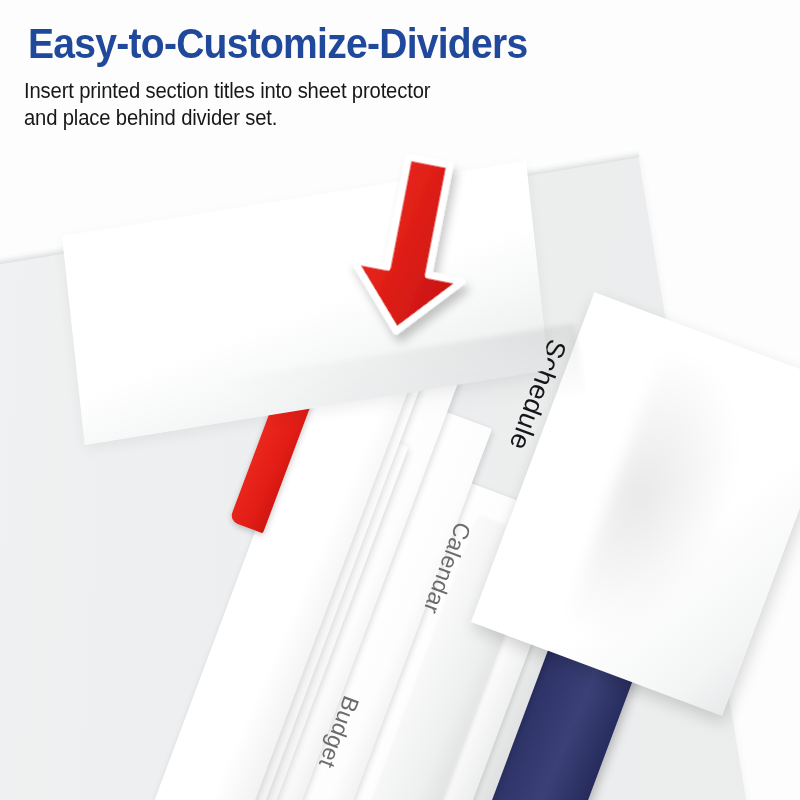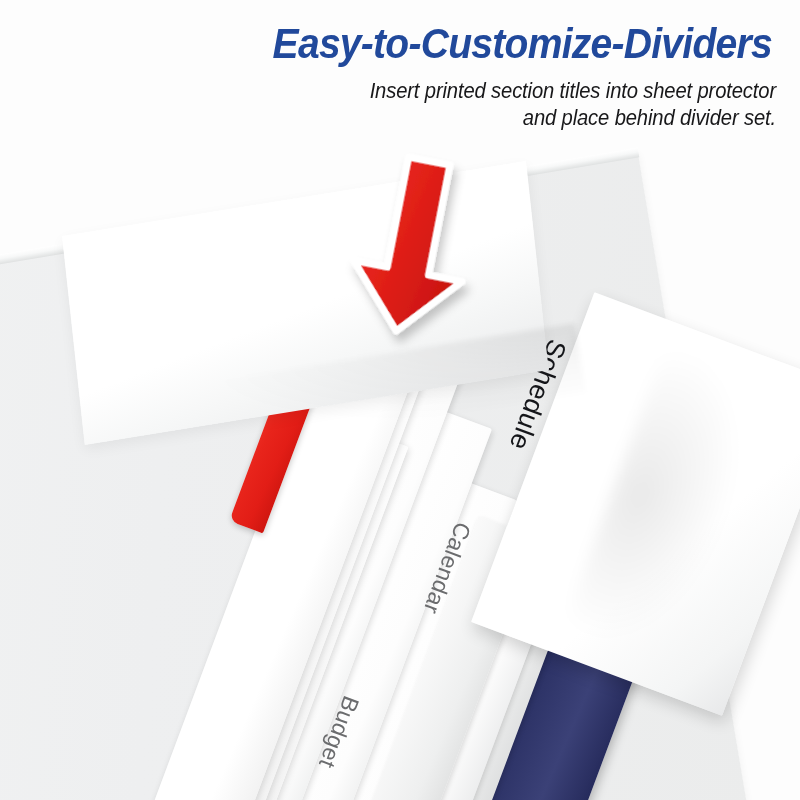--- a/index.html
+++ b/index.html
@@ -17,23 +17,22 @@
     font-family: "Liberation Sans", "DejaVu Sans", sans-serif;
     -webkit-font-smoothing: antialiased;
   }
 
   
   .header {
     position: absolute;
     left: 0;
     top: 0;
     width: 800px;
-    text-align: right;
+    text-align: left;
     z-index: 60;
-    font-style: italic;
   }
   .headline {
     margin: 0;
     padding-top: 22px;
     font-size: 42px;
     line-height: 1.06;
     font-weight: 700;
     letter-spacing: -0.8px;
     color: #21499B;
     transform: scaleX(0.93);

